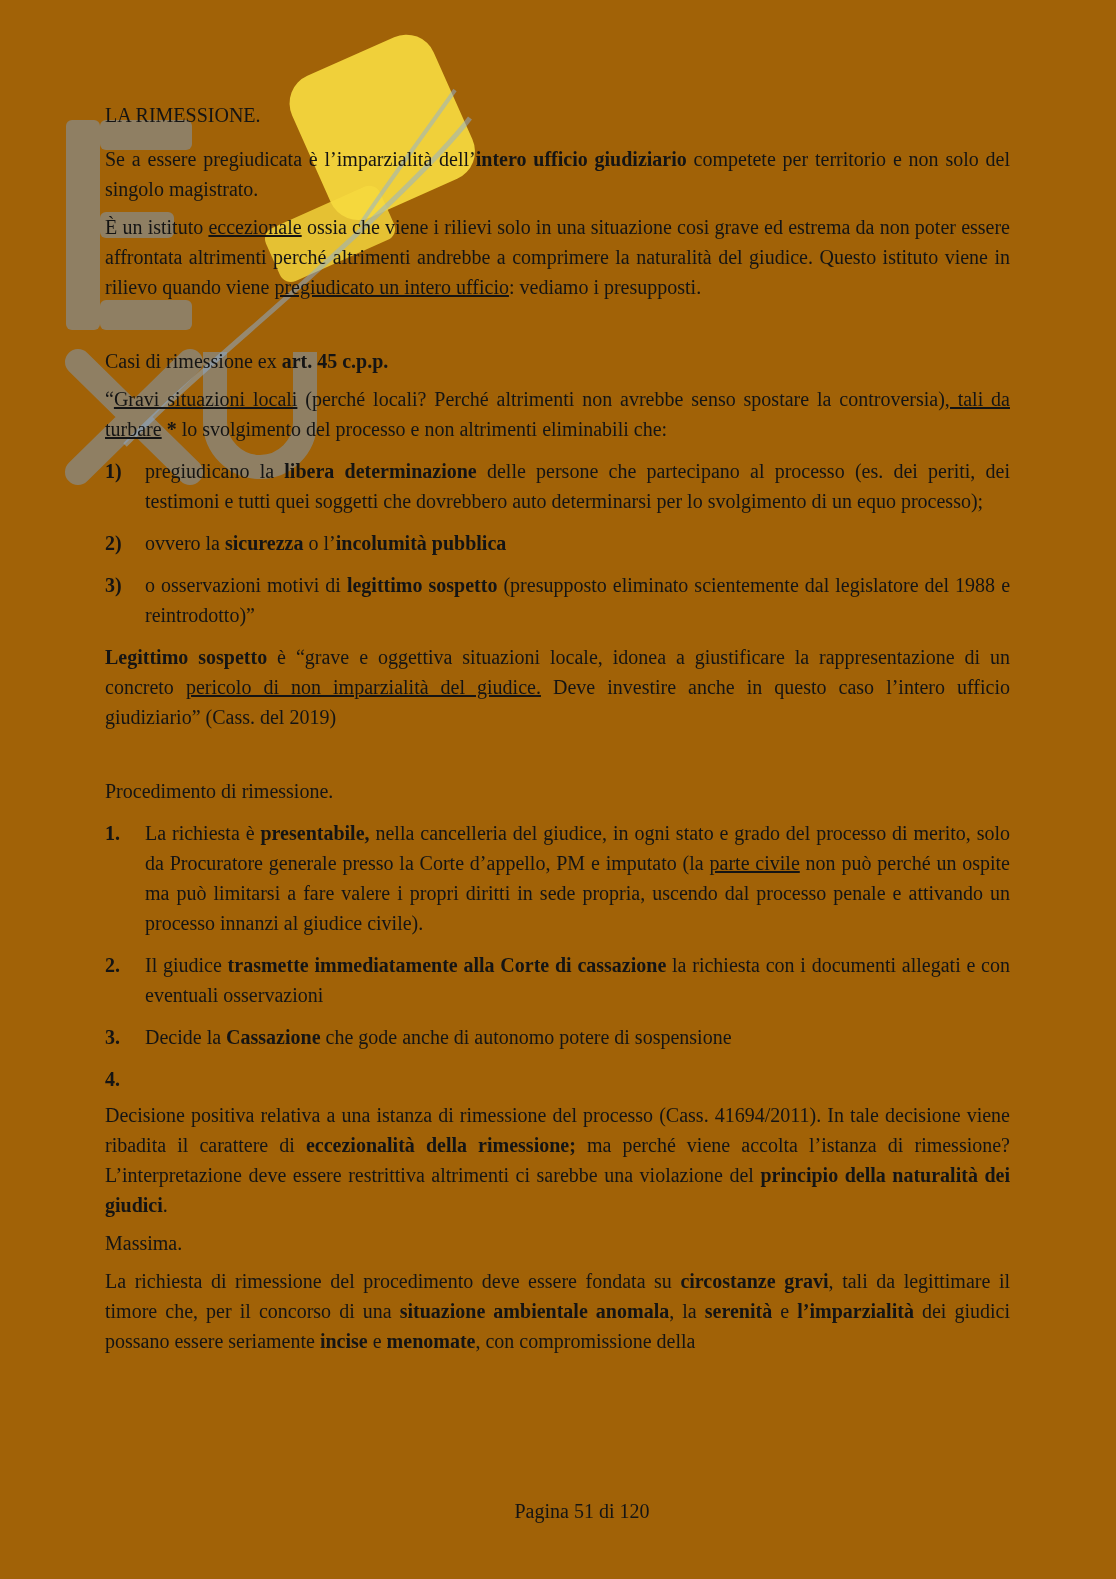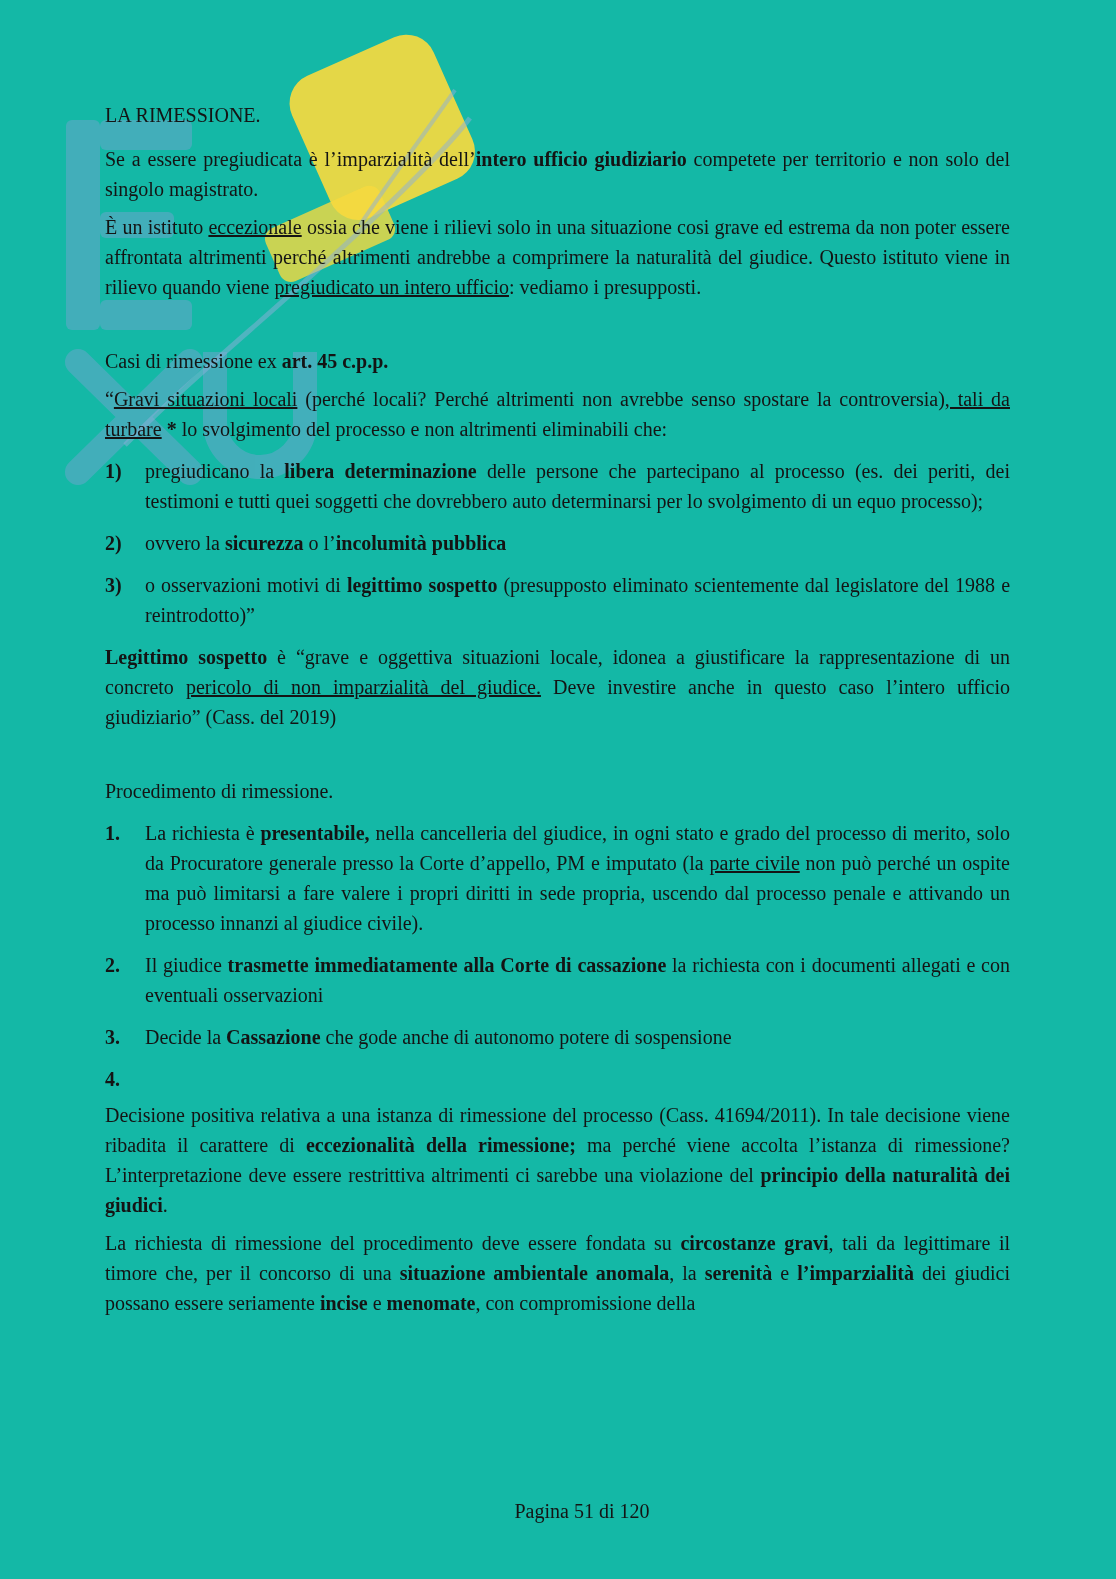--- a/index.html
+++ b/index.html
@@ -1,17 +1,17 @@
 <!DOCTYPE html>
 <html><head>
 <meta charset="utf-8">
 <style>
   html,body{margin:0;padding:0;background:#ffffff;}
   .page{
-    position:relative;width:1116px;height:1579px;background:#14b8a6;
+    position:relative;width:1116px;height:1579px;background:#a16207;
     font-family:"Liberation Serif", serif;color:#141414;overflow:hidden;
   }
   .watermark{position:absolute;left:0;top:0;z-index:0;pointer-events:none;}
   .content{
     position:absolute;left:105px;top:100px;width:905px;z-index:1;
     font-size:20px;line-height:30px;
   }
   .block{margin:8px 0;}
   .title{margin:0 0 14px 0;}
   .para{text-align:justify;}
@@ -65,18 +65,19 @@
       <div class="block li"><span class="marker">3)</span><span class="li-body"><span class="">o osservazioni motivi di </span><span class="b ">legittimo sospetto</span><span class=""> (presupposto eliminato scientemente dal legislatore del 1988 e reintrodotto)”</span></span></div>
       <div class="block para"><span class="b ">Legittimo sospetto</span><span class=""> è “grave e oggettiva situazioni locale, idonea a giustificare la rappresentazione di un concreto </span><span class="u">pericolo di non imparzialità del giudice.</span><span class=""> Deve investire anche in questo caso l’intero ufficio giudiziario” (Cass. del 2019)</span></div>
       <div class="block spacer"></div>
       <div class="block heading"><span class="">Procedimento di rimessione.</span></div>
       <div class="block li"><span class="marker">1.</span><span class="li-body"><span class="">La richiesta è </span><span class="b ">presentabile,</span><span class=""> nella cancelleria del giudice, in ogni stato e grado del processo di merito, solo da Procuratore generale presso la Corte d’appello, PM e imputato (la </span><span class="u">parte civile</span><span class=""> non può perché un ospite ma può limitarsi a fare valere i propri diritti in sede propria, uscendo dal processo penale e attivando un processo innanzi al giudice civile).</span></span></div>
       <div class="block li"><span class="marker">2.</span><span class="li-body"><span class="">Il giudice </span><span class="b ">trasmette immediatamente alla Corte di cassazione</span><span class=""> la richiesta con i documenti allegati e con eventuali osservazioni</span></span></div>
       <div class="block li"><span class="marker">3.</span><span class="li-body"><span class="">Decide la </span><span class="b ">Cassazione</span><span class=""> che gode anche di autonomo potere di sospensione</span></span></div>
       <div class="block li"><span class="marker">4.</span></div>
       <div class="block spacer"></div>
       <div class="block para"><span class="">Decisione positiva relativa a una istanza di rimessione del processo (Cass. 41694/2011). In tale decisione viene ribadita il carattere di </span><span class="b ">eccezionalità della rimessione;</span><span class=""> </span><span class="i ">ma perché viene accolta l’istanza di rimessione?</span><span class=""> L’interpretazione deve essere restrittiva altrimenti ci sarebbe una violazione del </span><span class="b ">principio della naturalità dei giudici</span><span class="">.</span></div>
+      <div class="block para"><span class="">Massima.</span></div>
       <div class="block para"><span class="">La richiesta di rimessione del procedimento deve essere fondata su </span><span class="b ">circostanze gravi</span><span class="">, tali da legittimare il timore che, per il concorso di una </span><span class="b ">situazione ambientale anomala</span><span class="">, la </span><span class="b ">serenità</span><span class=""> e </span><span class="b ">l’imparzialità</span><span class=""> dei giudici possano essere seriamente </span><span class="b ">incise</span><span class=""> e </span><span class="b ">menomate</span><span class="">, con compromissione della</span></div>
     </div>
 
   <div class="footer">Pagina 51 di 120</div>
 
 </div>
 
 </body></html>

